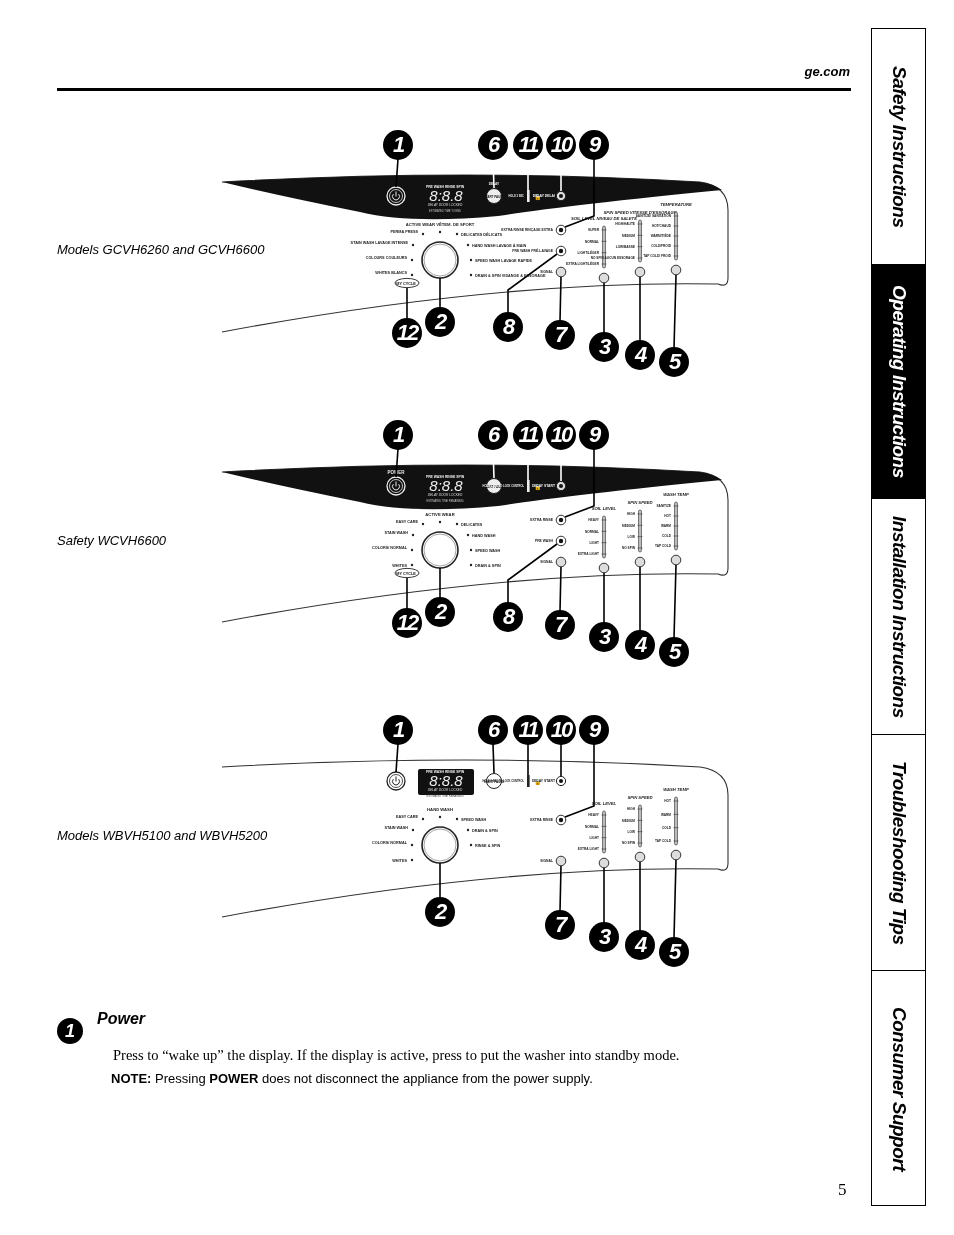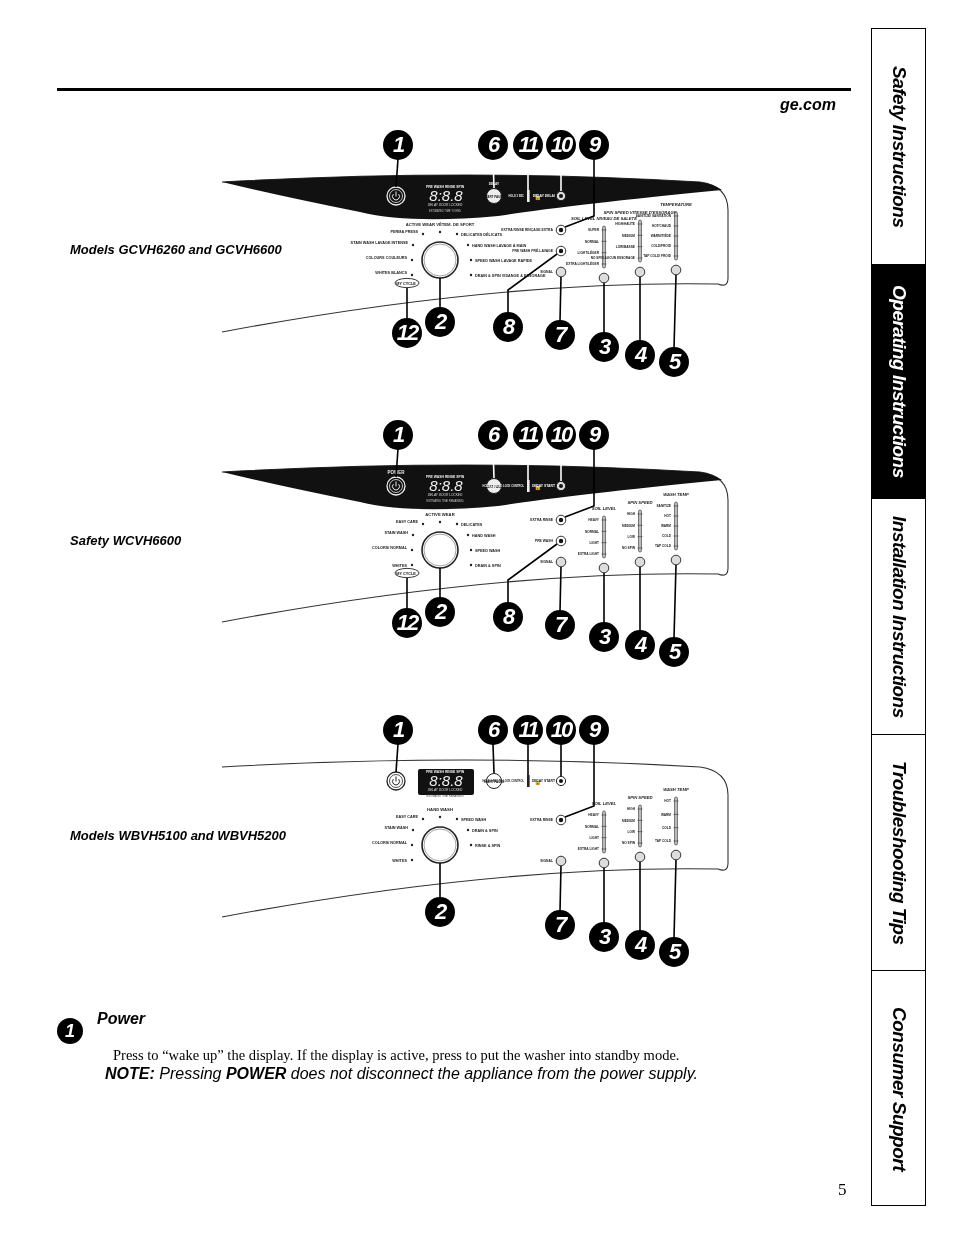--- a/index.html
+++ b/index.html
@@ -1,36 +1,36 @@
 <!DOCTYPE html>
 <html><head>
 <meta charset="utf-8">
 <style>
   html,body{margin:0;padding:0;background:#fff;}
   body{width:954px;height:1235px;position:relative;overflow:hidden;font-family:"Liberation Sans",sans-serif;color:#000;}
-  .site{position:absolute;right:118px;top:64px;font-size:16px;font-weight:bold;font-style:italic;margin-top:32px;}
+  .site{position:absolute;right:104px;top:64px;font-size:13px;font-weight:bold;font-style:italic;}
   .rule{position:absolute;left:57px;top:88px;width:794px;height:3px;background:#000;}
   .page-num{position:absolute;left:838px;top:1180px;font-family:"Liberation Serif",serif;font-size:17px;}
   
   .sidebar{position:absolute;left:871px;top:28px;width:55px;height:1178px;border:1px solid #000;box-sizing:border-box;}
   .tab{position:absolute;left:0;width:100%;border-bottom:1px solid #000;box-sizing:border-box;display:flex;align-items:center;justify-content:center;}
   .tab span{writing-mode:vertical-rl;font-weight:bold;font-style:italic;font-size:19px;letter-spacing:-0.5px;white-space:nowrap;}
   .tab.active{background:#000;color:#fff;}
   
   .panel{position:absolute;left:0;width:860px;}
-  .model{position:absolute;left:70px;font-weight:bold;font-style:italic;font-size:13px;}
+  .model{position:absolute;left:57px;font-weight:normal;font-style:italic;font-size:13px;}
   svg text{font-family:"Liberation Sans",sans-serif;}
   
   .callout{position:absolute;width:30px;height:30px;border-radius:50%;background:#000;color:#fff;font-weight:bold;font-style:italic;font-size:22px;display:flex;align-items:center;justify-content:center;letter-spacing:-2px;}
   
   .desc{position:absolute;left:57px;top:1010px;width:780px;}
   .desc .num{position:absolute;left:0;top:8px;width:26px;height:26px;border-radius:50%;background:#000;color:#fff;font-weight:bold;font-style:italic;font-size:18px;display:flex;align-items:center;justify-content:center;}
   .desc h3{margin:0;position:absolute;left:40px;top:0;font-style:italic;font-weight:bold;font-size:16px;}
   .desc p.body{margin:16px;position:absolute;left:40px;top:21px;font-family:"Liberation Serif",serif;font-size:14.5px;white-space:nowrap;}
-  .desc p.note{margin:8px;position:absolute;left:40px;top:47px;font-style:italic;font-size:16px;white-space:nowrap;}
+  .desc p.note{margin:14px;position:absolute;left:40px;top:47px;font-size:13px;white-space:nowrap;}
   .note b{font-weight:bold;}
 </style>
 </head>
 <body>
 
 <div class="site">ge.com</div>
 <div class="rule"></div>
 
 <div class="sidebar">
   <div class="tab" style="top:0;height:236px;">

